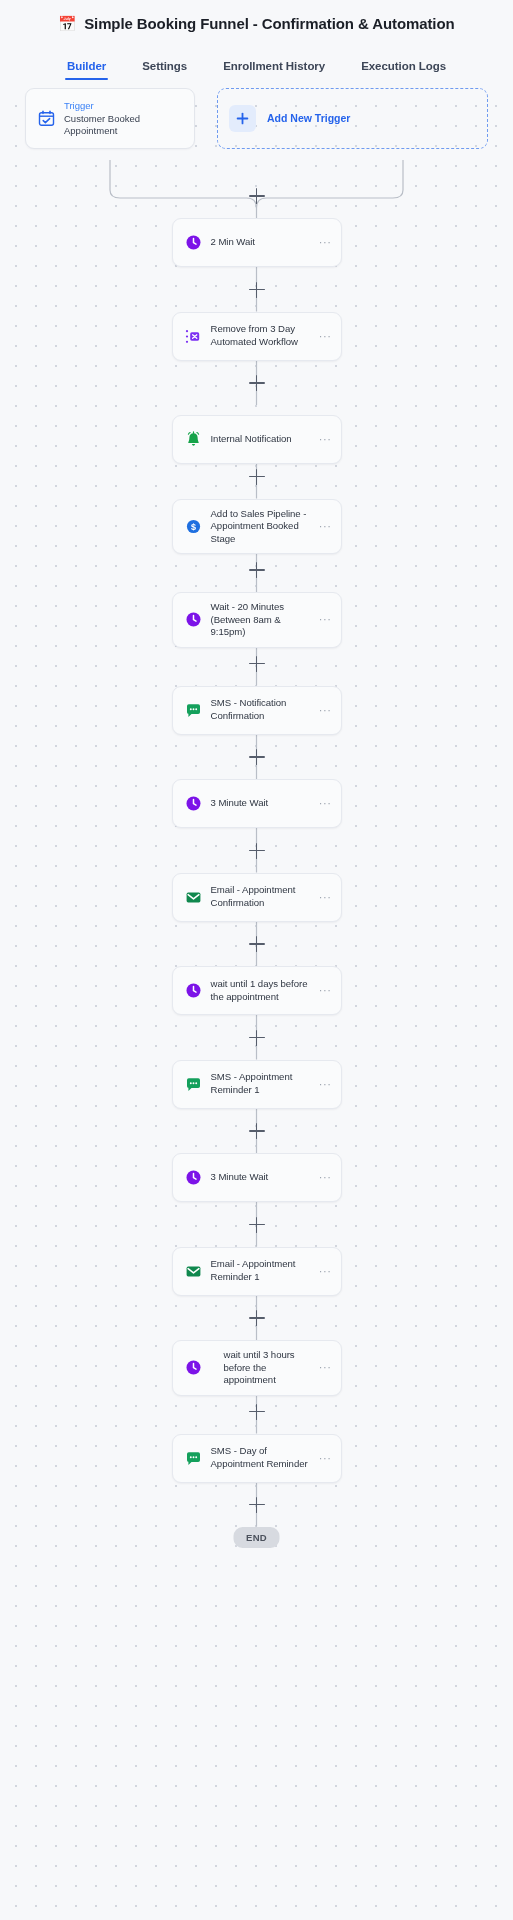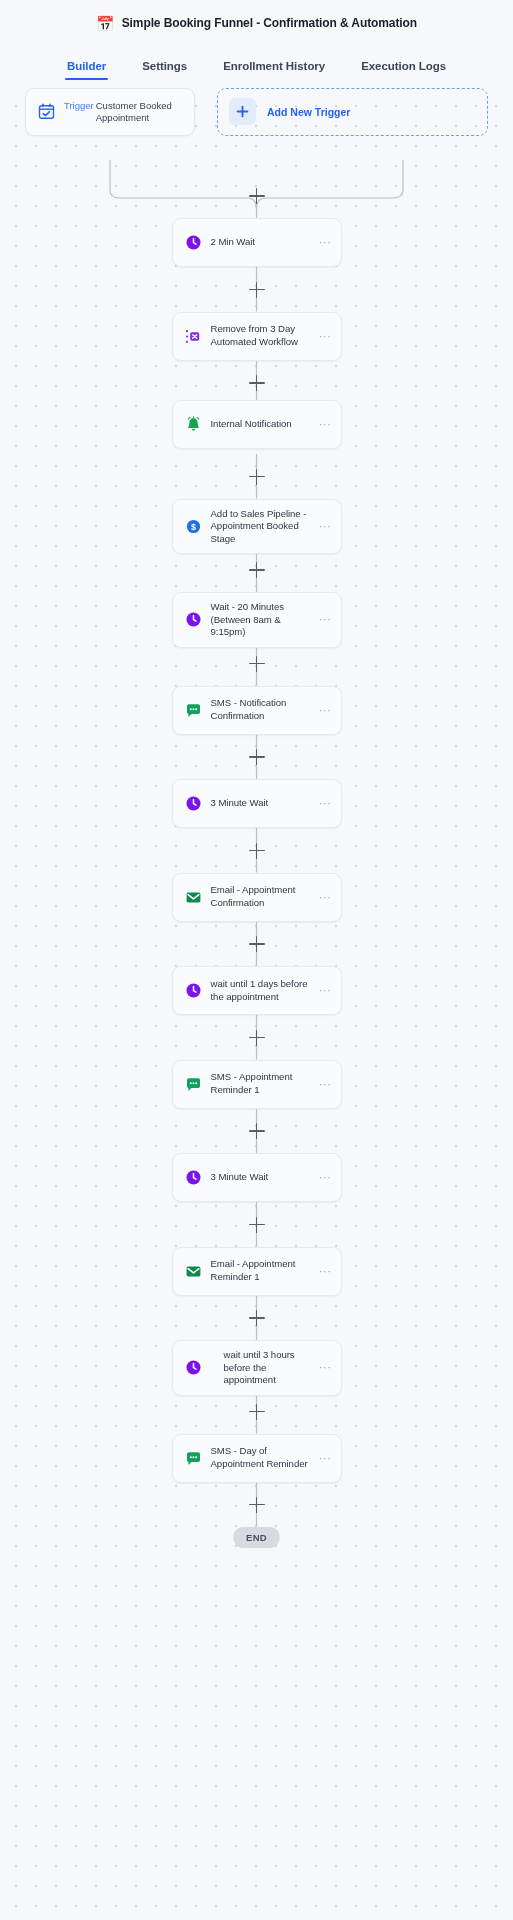--- a/index.html
+++ b/index.html
@@ -16,21 +16,21 @@
     position:relative; z-index:6;
     background:#f7f8fa;
     padding-top:10px;
   }
   .title-row {
     display:flex; align-items:center; justify-content:center;
     gap:7px; height:26px;
   }
   .title-icon { font-size:15px; line-height:1; }
   .title-text {
-    font-size:12px; font-weight:700; color:#1b1f27; letter-spacing:-0.1px;text-align:right;
+    font-size:15px; font-weight:700; color:#1b1f27; letter-spacing:-0.1px;text-align:right;
   }
 
   .tabs {
     display:flex; align-items:flex-end; justify-content:center;
     gap:36px; height:44px; padding-top:14px;
   }
   .tab {
     font-size:11.5px; font-weight:700; color:#3d4657;
     padding-bottom:8px; position:relative; cursor:pointer;
     letter-spacing:-0.05px;
@@ -61,21 +61,21 @@
     width:170px; background:#fafbfc;
     border:1px solid #e3e6ec; border-radius:9px;
     padding:11px 12px; display:flex; gap:9px; align-items:center;
     box-shadow:0 1px 2px rgba(16,24,40,.04);
     cursor:pointer;
   }
   .trigger-cal {
     width:17px; height:17px; flex:0 0 17px;
     position:relative;
   }
-  .trigger-lines { display:flex; flex-direction:row; gap:2px; }
+  .trigger-lines { display:flex; flex-direction:column; gap:2px; }
   .trigger-label { font-size:9.5px; color:#3b82f6; font-weight:400; }
   .trigger-sub { font-size:9.5px; color:#394150; line-height:1.25; }
 
   .add-trigger {
     flex:1; min-width:0;
     border:1.4px dashed #6f9bf0; border-radius:9px;
     background:transparent;
     display:flex; align-items:center; gap:11px;
     padding:9px 11px; cursor:pointer;
   }
@@ -214,21 +214,21 @@
         <circle cx="2" cy="3.2" r="1.1" fill="#7b2ff2"></circle>
         <circle cx="2" cy="8.5" r="1.1" fill="#7b2ff2"></circle>
         <circle cx="2" cy="13.8" r="1.1" fill="#7b2ff2"></circle>
         <rect x="5.2" y="4.3" width="9" height="8.4" rx="1.6" fill="#7b2ff2"></rect>
         <path d="M7.6 6.8 L11.8 10.3 M11.8 6.8 L7.6 10.3" stroke="#fff" stroke-width="1.3" stroke-linecap="round"></path>
               </svg></span>
             <span class="node-label">Remove from 3 Day Automated Workflow</span>
             <span class="node-dots">···</span>
           </div>
           <div class="plus-handle" style="top: 295px;"></div>
-          <div class="node" style="top: 312px;">
+          <div class="node" style="top: 327px;">
             <span class="node-icon"><svg width="17" height="17" viewBox="0 0 17 17">
         <path d="M8.5 2.2 C5.9 2.2 4.4 3.9 4.4 6.4 C4.4 9.6 3.2 10.8 3.2 11.9 L13.8 11.9 C13.8 10.8 12.6 9.6 12.6 6.4 C12.6 3.9 11.1 2.2 8.5 2.2 Z" fill="#16a34a"></path>
         <path d="M6.9 13.1 C7.2 14.1 7.8 14.7 8.5 14.7 C9.2 14.7 9.8 14.1 10.1 13.1 Z" fill="#16a34a"></path>
         <line x1="8.5" y1="0.9" x2="8.5" y2="2.3" stroke="#16a34a" stroke-width="1.2" stroke-linecap="round"></line>
         <path d="M3.4 3.3 A4 4 0 0 1 5.1 1.6" stroke="#16a34a" stroke-width="1.1" fill="none" stroke-linecap="round"></path>
         <path d="M13.6 3.3 A4 4 0 0 0 11.9 1.6" stroke="#16a34a" stroke-width="1.1" fill="none" stroke-linecap="round"></path>
               </svg></span>
             <span class="node-label">Internal Notification</span>
             <span class="node-dots">···</span>
           </div>

